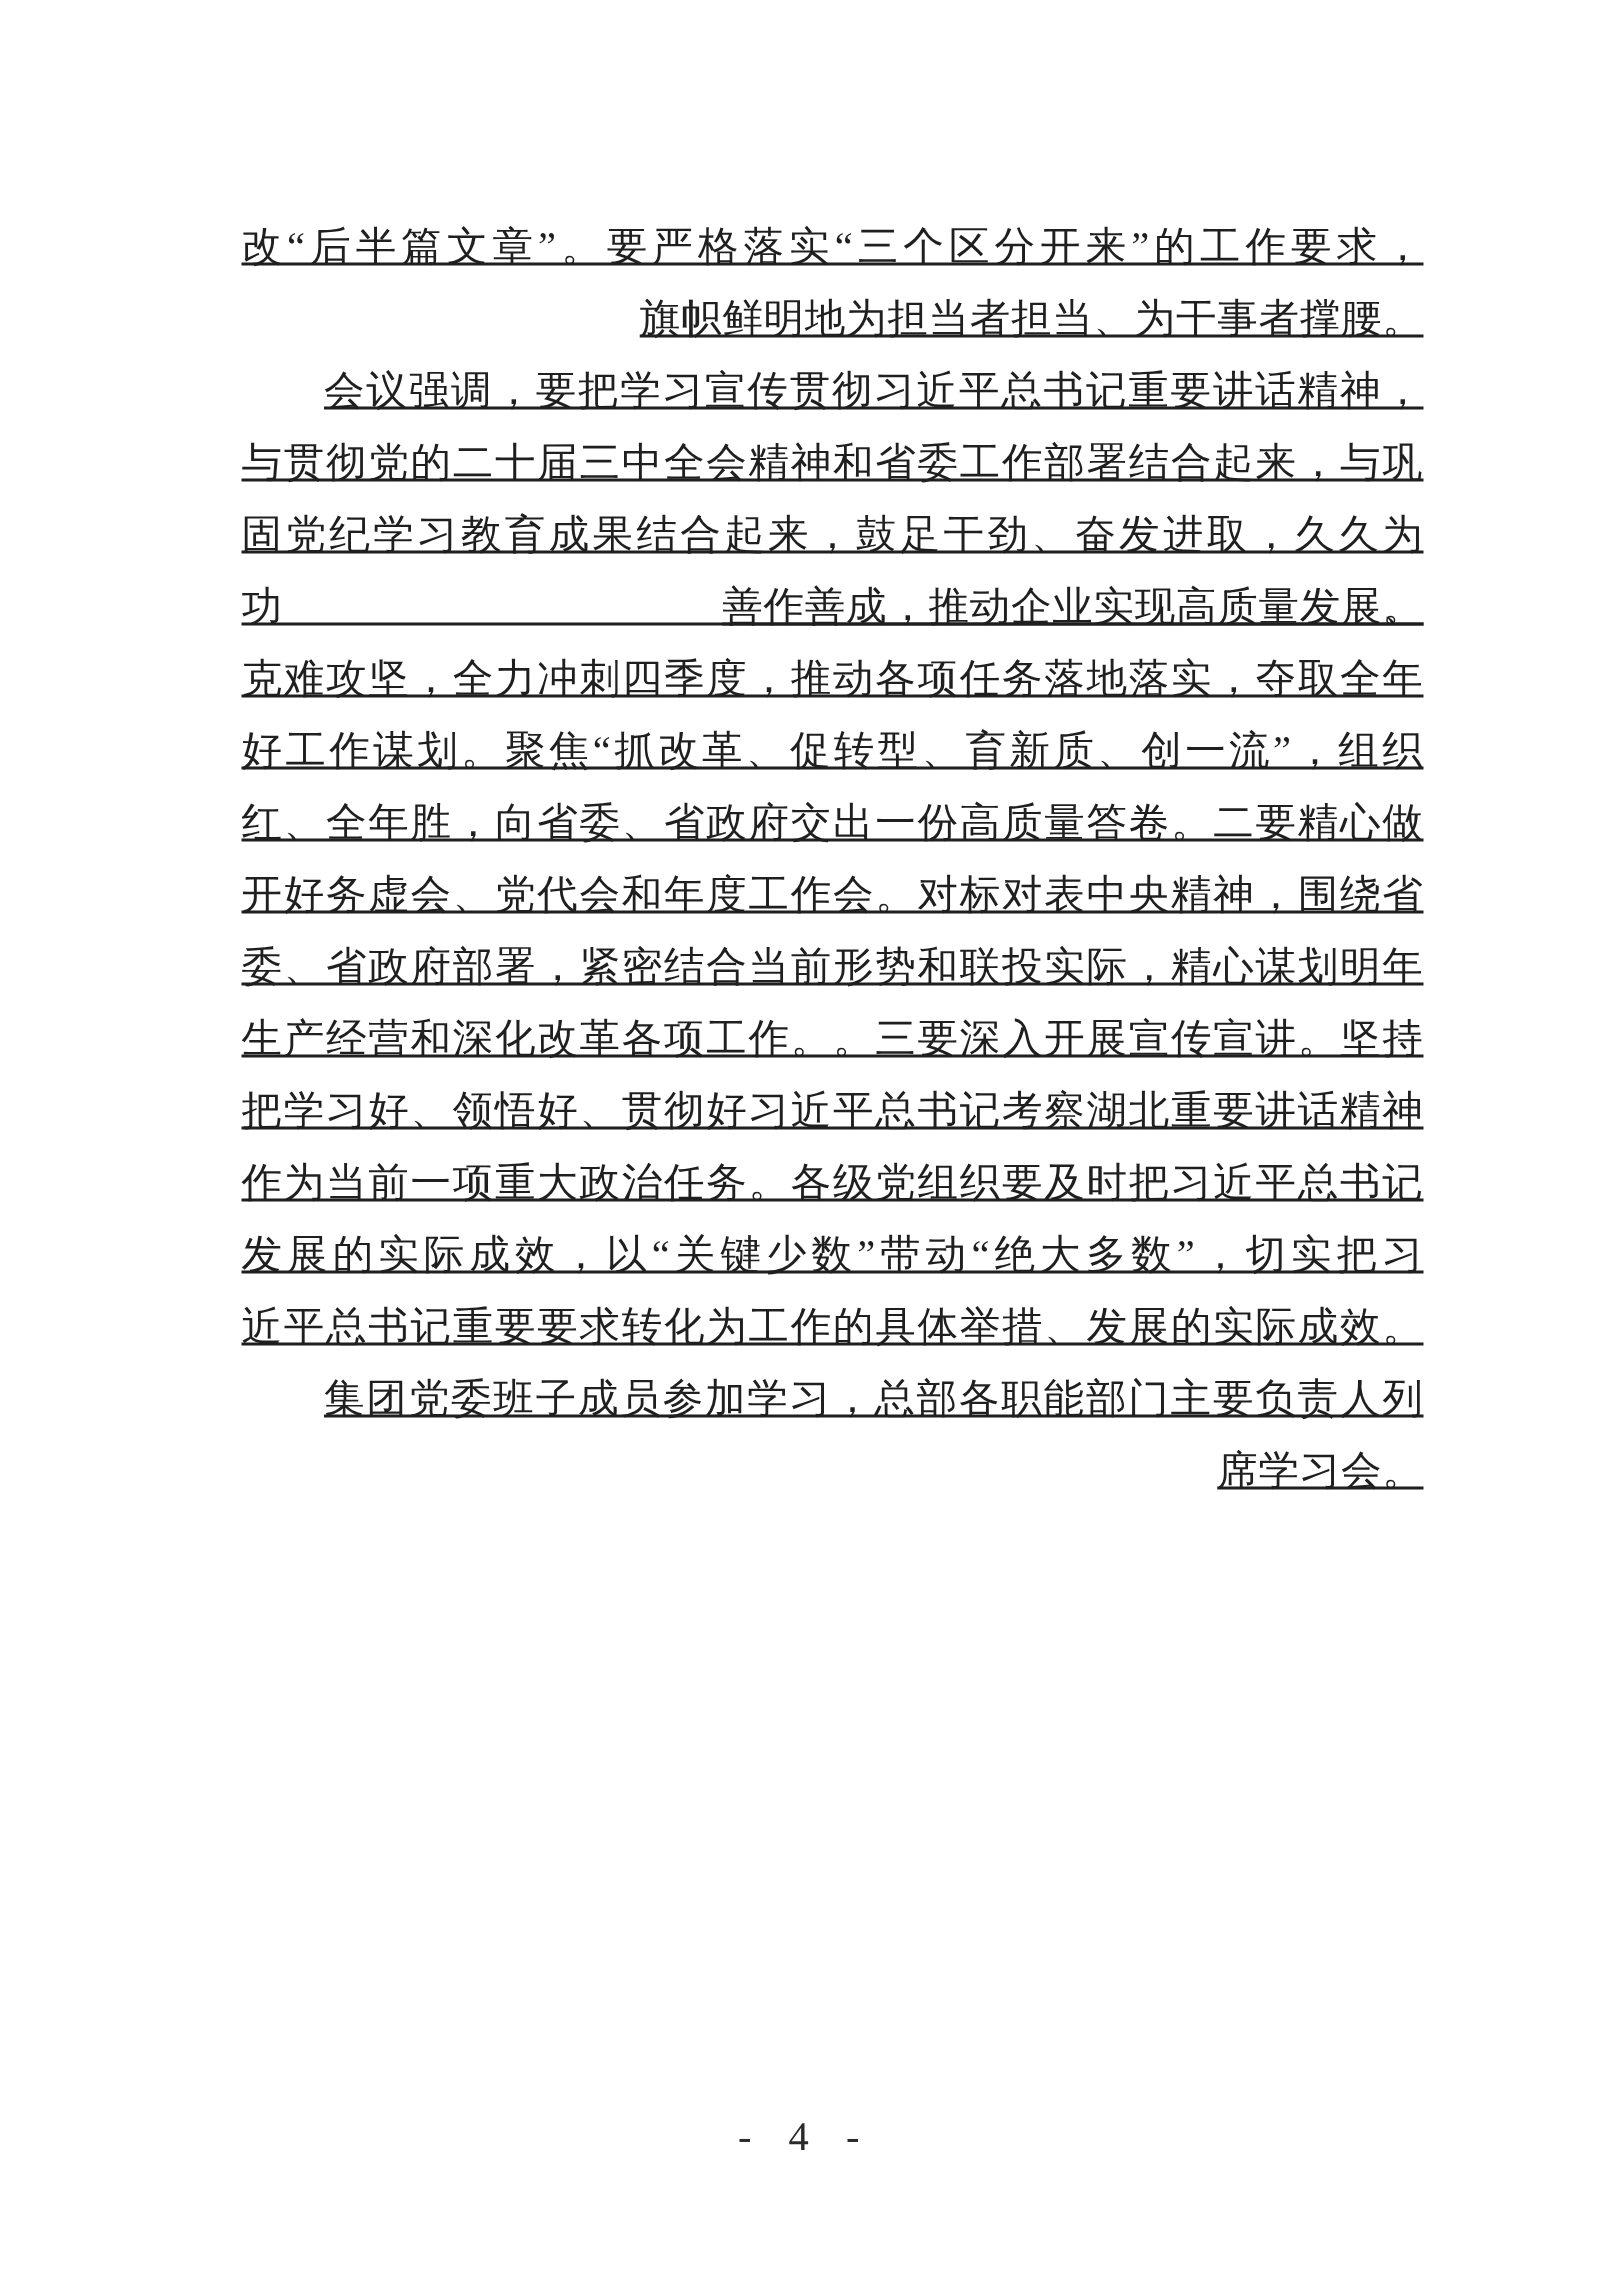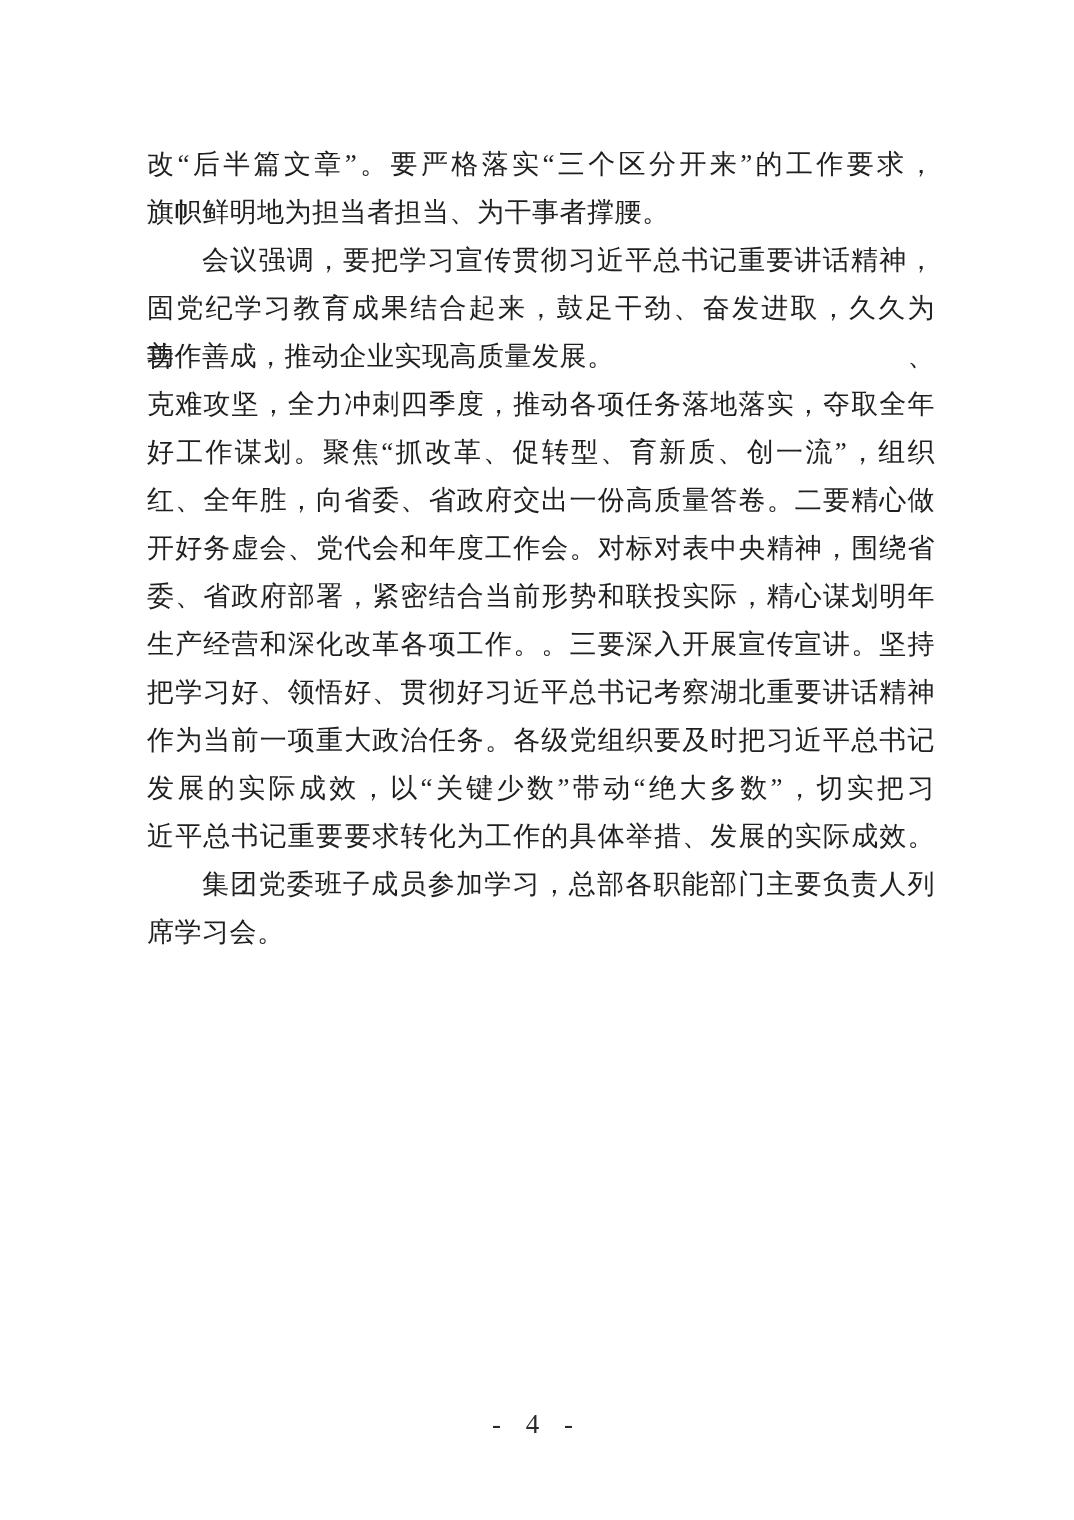--- a/index.html
+++ b/index.html
@@ -16,31 +16,32 @@
   }
   .page {
     position: absolute;
     left: 0; top: 0;
     width: 1074px;
     height: 1520px;
     background: #ffffff;
   }
   .body-text {
     position: absolute;
-    left: 147px;
+    left: 161px;
     top: 140px;
     width: 788px;
     color: #1f1f1f;
+    text-decoration: underline;
   }
   .line {
     font-size: 27px;
     line-height: 48px;
     height: 48px;
     letter-spacing: 0.5px;
-    text-align: left;
+    text-align: right;
     white-space: normal;
   }
   .line.fill {
     text-align: justify;
     text-align-last: justify;
   }
   .line.indent {
     text-indent: 55px;
   }
   .page-footer {
@@ -58,20 +59,21 @@
   }
 </style>
 </head>
 <body>
 
 <div class="page">
   <main class="body-text" id="body-text">
       <div class="line fill">改“后半篇文章”。要严格落实“三个区分开来”的工作要求，</div>
       <div class="line">旗帜鲜明地为担当者担当、为干事者撑腰。</div>
       <div class="line indent fill">会议强调，要把学习宣传贯彻习近平总书记重要讲话精神，</div>
+      <div class="line fill">与贯彻党的二十届三中全会精神和省委工作部署结合起来，与巩</div>
       <div class="line fill">固党纪学习教育成果结合起来，鼓足干劲、奋发进取，久久为功、</div>
       <div class="line">善作善成，推动企业实现高质量发展。</div>
       <div class="line fill">克难攻坚，全力冲刺四季度，推动各项任务落地落实，夺取全年</div>
       <div class="line fill">好工作谋划。聚焦“抓改革、促转型、育新质、创一流”，组织</div>
       <div class="line fill">红、全年胜，向省委、省政府交出一份高质量答卷。二要精心做</div>
       <div class="line fill">开好务虚会、党代会和年度工作会。对标对表中央精神，围绕省</div>
       <div class="line fill">委、省政府部署，紧密结合当前形势和联投实际，精心谋划明年</div>
       <div class="line fill">生产经营和深化改革各项工作。。三要深入开展宣传宣讲。坚持</div>
       <div class="line fill">把学习好、领悟好、贯彻好习近平总书记考察湖北重要讲话精神</div>
       <div class="line fill">作为当前一项重大政治任务。各级党组织要及时把习近平总书记</div>

